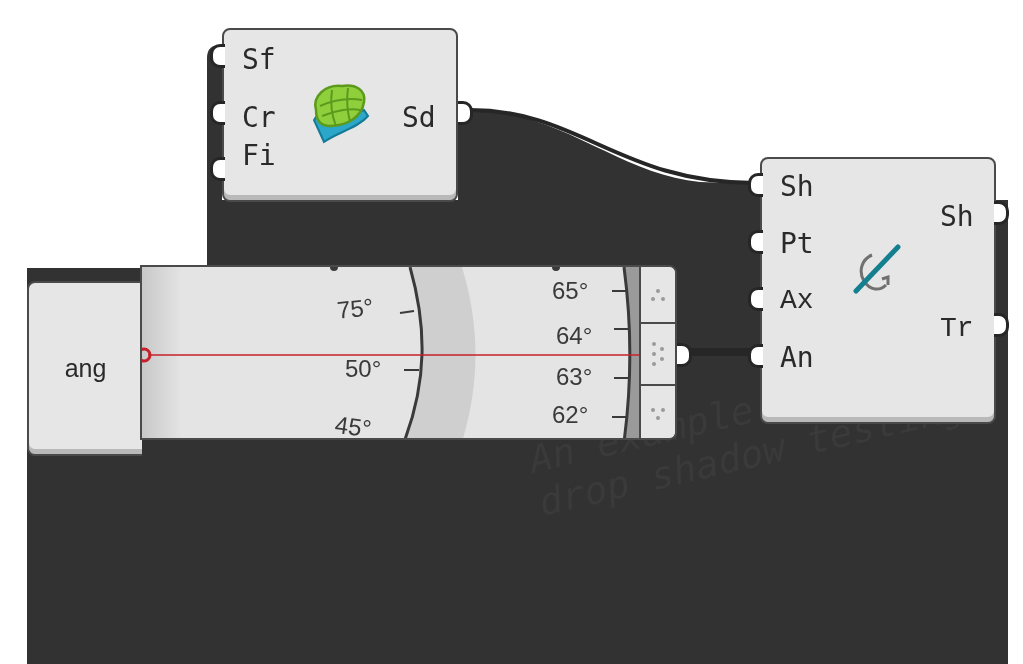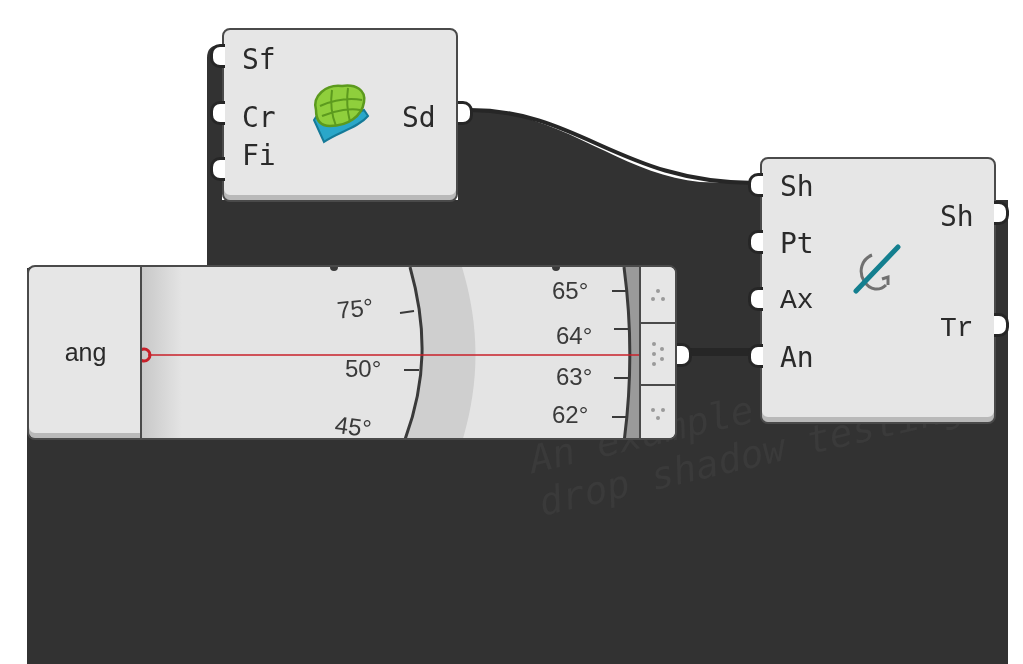--- a/index.html
+++ b/index.html
@@ -22,21 +22,21 @@
     .grip {
       position: absolute; width: 12px; height: 18px;
       background: #ffffff; border: 3px solid #262626;
       box-sizing: content-box;
     }
     .grip.in { border-radius: 10px 0 0 10px; border-right: none; }
     .grip.out { border-radius: 0 10px 10px 0; border-left: none; }
     .icon-wrap { position: absolute; }
     .knob { position: absolute; left: 27px; top: 265px; width: 650px; height: 175px; }
     .knob-name {
-      position: absolute; left: 0; top: 0; width: 115px; height: 175px;
+      position: absolute; left: 0; top: 16px; width: 115px; height: 175px;
       background: #e6e6e6; border: 2px solid #4a4a4a; border-right: none;
       border-radius: 8px 0 0 8px; box-sizing: border-box;
       box-shadow: inset 0 -5px 0 #b9b9b9;
       display: flex; align-items: center; justify-content: center;
       font-family: "Liberation Sans", sans-serif; font-size: 25px; color: #2a2a2a;
     }
     .knob-dial {
       position: absolute; left: 113px; top: 0; width: 501px; height: 175px;
       border: 2px solid #4a4a4a; box-sizing: border-box; overflow: hidden;
       background: linear-gradient(90deg, #c8c8c8 0px, #e4e4e4 40px, #e4e4e4 100%);

